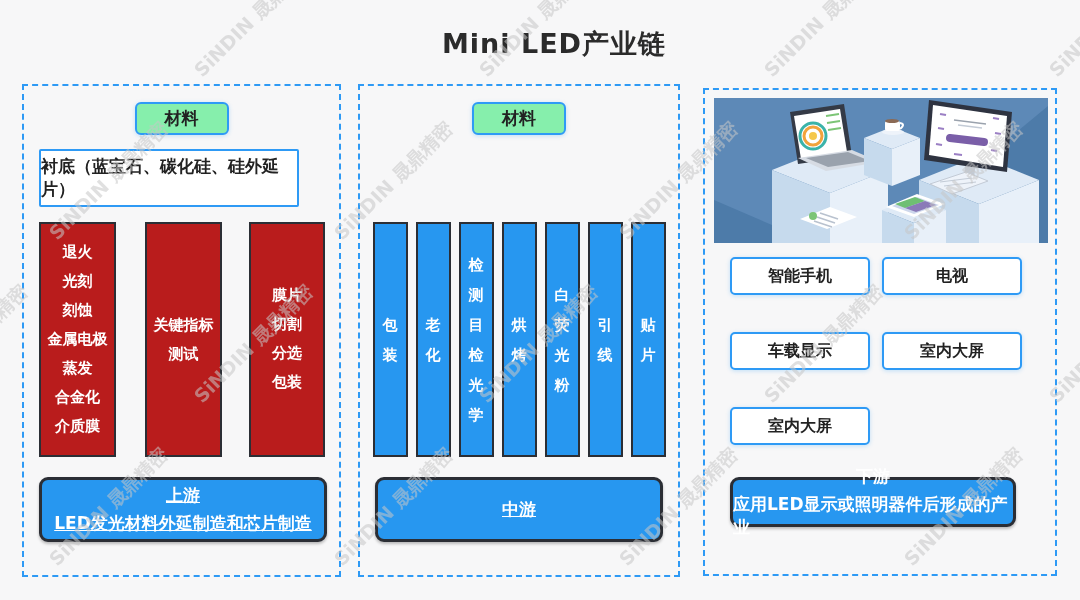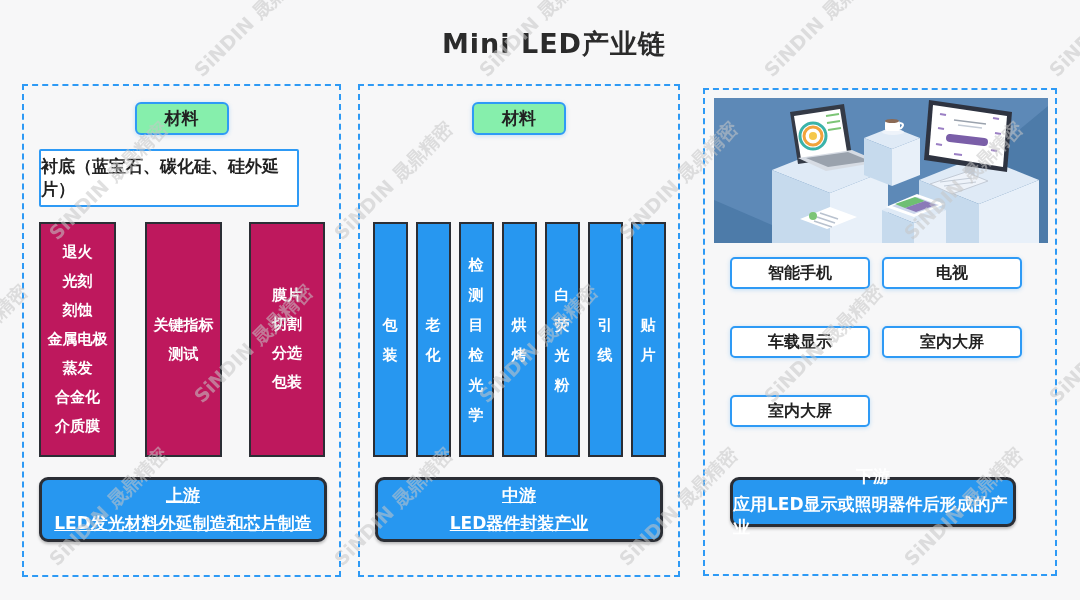--- a/index.html
+++ b/index.html
@@ -39,21 +39,21 @@
     border:2px solid #2e9af5; border-radius:2px;
     display:flex; align-items:center; justify-content:center;
     font-weight:700; color:#222;
   }
   .substrate { left:15px; top:63px; width:260px; height:58px; font-size:17px; }
   .materials { left:17px; top:63px; width:290px; height:57px; gap:42px; }
   .materials .mcol { text-align:center; font-size:16px; font-weight:700; line-height:26px; }
 
   .proc {
     position:absolute; top:136px; height:235px;
-    background:#be185d; border:2px solid #2b2e35;
+    background:#b91c1c; border:2px solid #2b2e35;
     color:#fff; font-size:15px; font-weight:700;
     display:flex; align-items:center; justify-content:center;
     text-align:center; white-space:pre-line; line-height:29px;
   }
   .proc-a { left:15px;  width:77px; }
   .proc-b { left:121px; width:77px; }
   .proc-c { left:225px; width:76px;font-family:Liberation Mono, monospace; }
 
   .proc-row {
     position:absolute; top:136px; left:0; width:100%; height:235px;
@@ -81,21 +81,21 @@
   .illustration {
     position:absolute; left:9px; top:8px; width:334px; height:145px;
     display:block;
   }
   .apps {
     position:absolute; left:25px; top:167px;
     display:grid; grid-template-columns:140px 140px;
     column-gap:12px; row-gap:37px;
   }
   .app-btn {
-    width:140px; height:32px; background:#fff;
+    width:140px; height:38px; background:#fff;
     border:2px solid #2e9af5; border-radius:5px;
     display:flex; align-items:center; justify-content:center;
     font-size:16px; font-weight:700; color:#222;
     box-shadow:0 1px 4px rgba(33,150,243,.25);
   }
 
   #wm {
     position:absolute; left:0; top:0; width:1080px; height:600px;
     z-index:5; pointer-events:none; overflow:hidden;
   }
@@ -151,21 +151,20 @@
 荧
 光
 粉</div>
     <div class="vproc">引
 线</div>
     <div class="vproc">贴
 片</div>
   </div>
   <div class="stagebox">
     <div class="stage-name">中游</div>
-    <div class="stage-desc">LED器件封装产业</div>
   </div>
 </section>
 
 <section class="panel downstream">
 
   <svg class="illustration" viewBox="0 0 334 145" preserveAspectRatio="none">
     <rect width="334" height="145" fill="#5d89b7"></rect>
     <polygon points="334,8 334,145 168,145" fill="#4d7ba9"></polygon>
     <polygon points="0,102 100,145 0,145" fill="#4d7ba9"></polygon>
 

